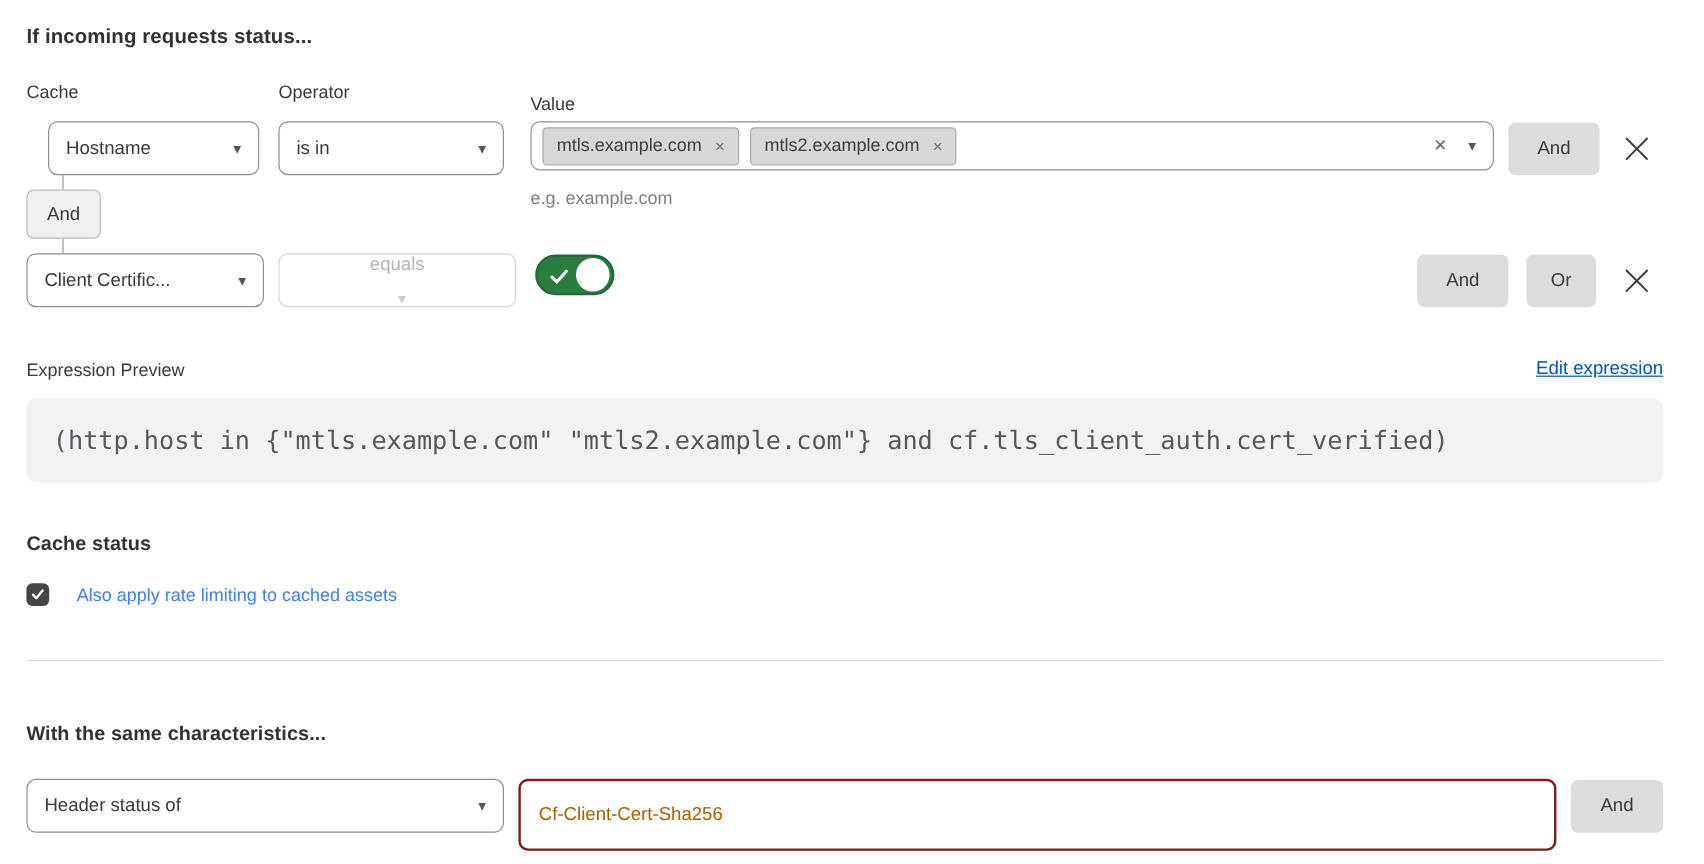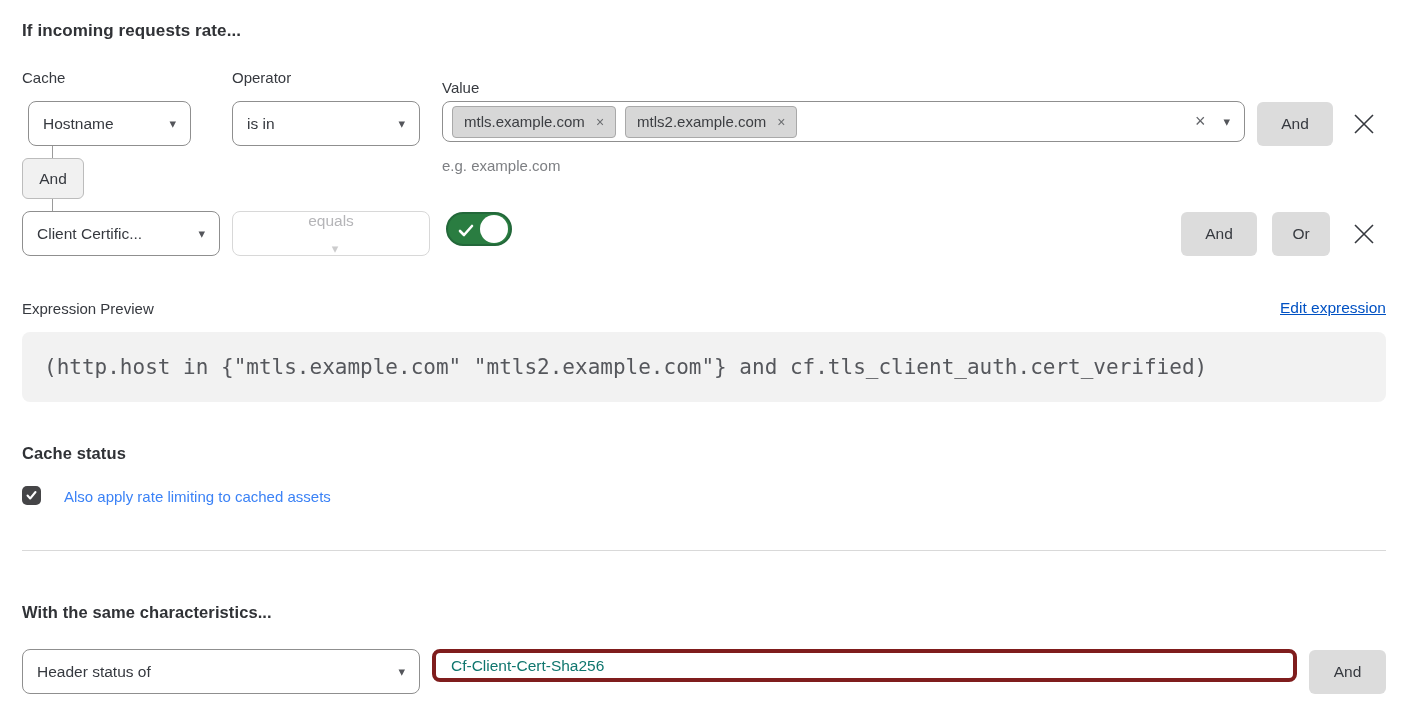--- a/index.html
+++ b/index.html
@@ -116,36 +116,36 @@
     background: #454547;
     border-radius: 5px;
     display: flex; align-items: center; justify-content: center;
     cursor: pointer;
   }
   .cb-label { font-size: 15px; color: #3b82f6; }
   .divider { height: 1px; background: #d9d9d9; }
 
   input.plain {
     font-family: "Liberation Sans", sans-serif;
-    font-size: 15.5px; color: #0f766e;
-    border: 4px solid #7f1d1d; border-radius: 8px;
-    height: 33px; padding: 0 15px; outline: none;
+    font-size: 15.5px; color: #a16207;
+    border: 2px solid #7f1d1d; border-radius: 8px;
+    height: 60px; padding: 0 15px; outline: none;
     background: #fff;
   }
 </style>
 </head>
 <body>
 
-<div class="abs h2" style="left:22px; top:21px;">If incoming requests rate...</div>
+<div class="abs h2" style="left:22px; top:21px;">If incoming requests status...</div>
 
 <div class="abs col-label" style="left:22px; top:69px;">Cache</div>
 <div class="abs col-label" style="left:232px; top:69px;">Operator</div>
 <div class="abs col-label" style="left:442px; top:79px;">Value</div>
 
-<div class="abs select" style="left:28px; top:101px; width:163px;">
+<div class="abs select" style="left:40px; top:101px; width:176px;">
   <span class="grow">Hostname</span>
   <span class="chev">▾</span>
 </div>
 
 <div class="abs select" style="left:232px; top:101px; width:188px;">
   <span class="grow">is in</span>
   <span class="chev">▾</span>
 </div>
 
 <div class="abs valuebox" style="left:442px; top:101px; width:803px;">

